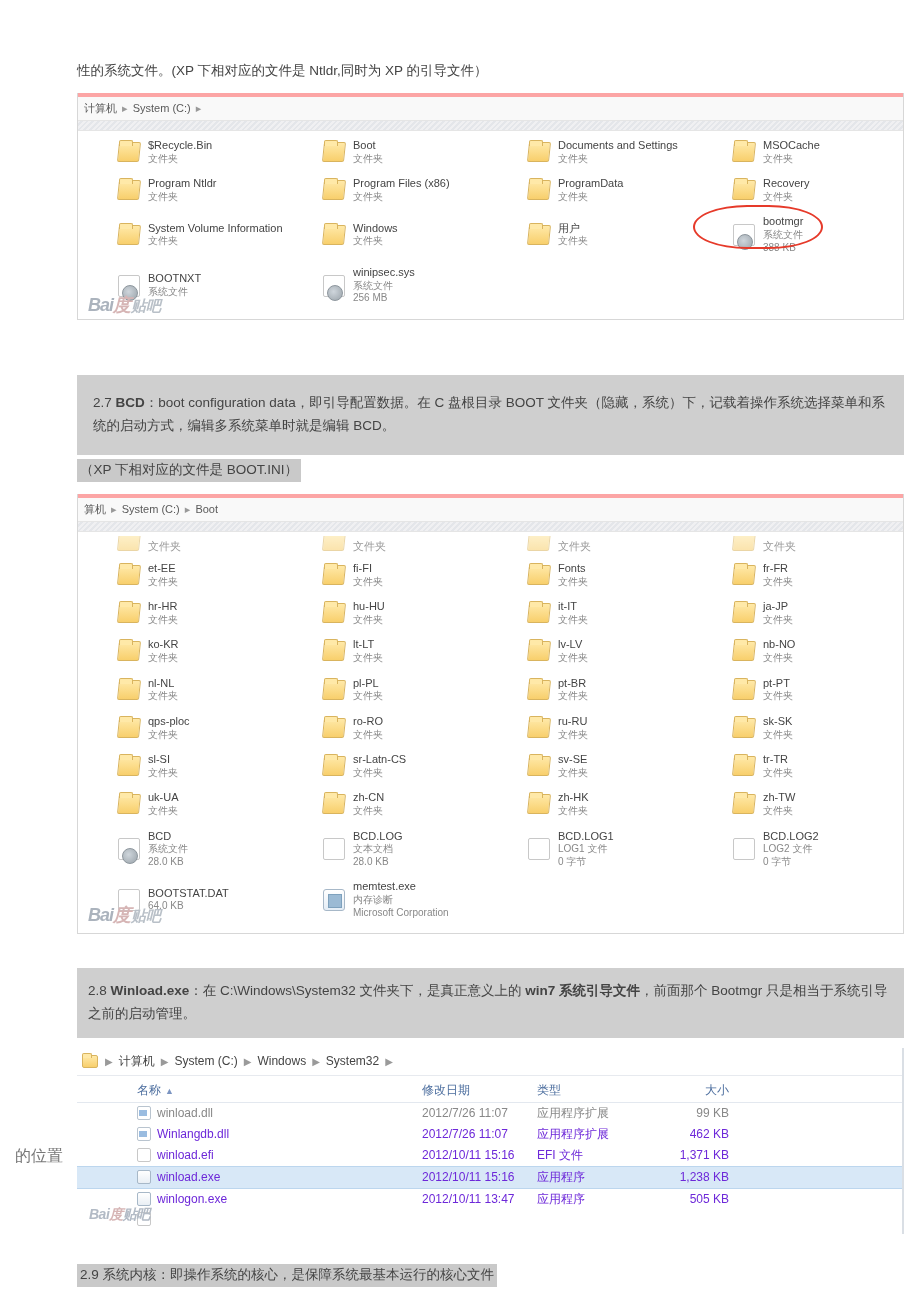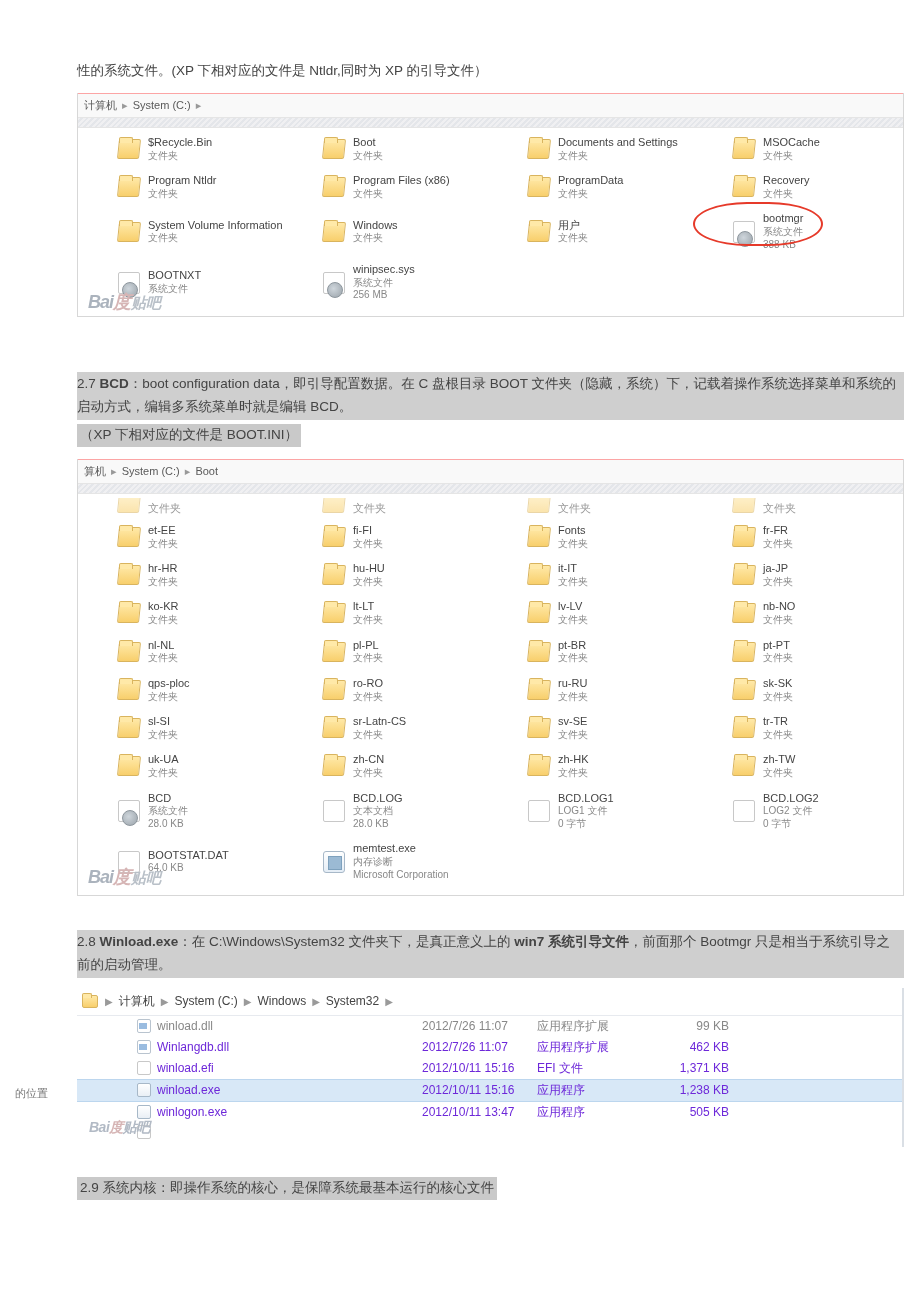--- a/index.html
+++ b/index.html
@@ -28,21 +28,21 @@
     border-top: none;
     margin-top: 10px;
     margin-bottom: 0;
     background: #fff;
   }
   .breadcrumb {
     font-size: 11px;
     color: #5a5a5a;
     padding: 4px 6px;
     background: #f9f9f9;
-    border-top: 1px solid #fca5a5;
+    border-top: 4px solid #fca5a5;
     border-bottom: 1px solid #e5e5e5;
   }
   .breadcrumb span.sep { color: #999; padding: 0 2px; }
   .breadcrumb-hatched {
     height: 10px;
     background: repeating-linear-gradient(-45deg, #f0f0f2 0 2px, #e4e6ea 2px 4px);
     border-bottom: 1px solid #e5e5e5;
   }
 
   
@@ -118,21 +118,21 @@
   .det-row .c-size { text-align:right; padding-right:8px; }
   .det-row { color:#6d28d9; }
   .det-row.sel { background:#d8e8f7; border-top:1px solid #bcd6ee; border-bottom:1px solid #bcd6ee; }
   .det-row.dim { color:#888; }
   .det-name { display:flex; align-items:center; gap:6px; }
   .mini-icon { width:14px; height:14px; position:relative; flex-shrink:0; }
   .mini-icon.dll::before { content:""; position:absolute; inset:0; background:#fff; border:1px solid #b9c4cf; border-radius:2px; }
   .mini-icon.dll::after { content:""; position:absolute; left:2px; top:4px; width:8px; height:6px; background:#9abce0; }
   .mini-icon.file::before { content:""; position:absolute; inset:0; background:#fff; border:1px solid #c8c8c8; border-radius:2px; }
   .mini-icon.exe::before { content:""; position:absolute; inset:0; background:linear-gradient(#fff,#e9eff5); border:1px solid #a7b8c8; border-radius:2px; }
-  .left-trunc { font-size:11px; color:#777; padding:6px 0 2px 0; }
+  .left-trunc { font-size:16px; color:#777; padding:6px 0 2px 0; }
   .sort-tri { color:#7b94c1; font-size:9px; padding-left:4px; }
   .baidu-wm2 { position:absolute; left:0; bottom:-2px; font-weight:bold; font-style:italic; font-size:14px; color:#b2bac5; letter-spacing:-.5px; pointer-events:none; }
   .baidu-wm2 .du { color:#d6b5b5; }
 </style>
 </head>
 <body>
 
 <div class="page-inner">
 
 <p class="bodytext">性的系统文件。(XP 下相对应的文件是 Ntldr,同时为 XP 的引导文件）</p>
@@ -249,21 +249,21 @@
         </div>
       </div>
   <div class="watermark" style="bottom:2px;left:10px;">
     <span class="bai">Bai</span><span class="du">度</span><span class="tie">贴吧</span>
   </div>
 </div>
 
 <div class="section-gap"></div>
 
 <div class="highlight-block">
-  <p class="bodytext" style="margin:0">
+  <p class="bodytext" style="margin:16px">
     <span>2.7 </span><b>BCD</b><span>：boot configuration data，即</span><span>引导配置数据</span><span>。在 C 盘根目录 BOOT 文件夹（隐藏，系统）下，记载着</span><span>操作系统选择菜单</span><span>和系统的启动方式，编辑多系统菜单时就是编辑 BCD。</span>
   </p>
 </div>
 <p class="bodytext"><span class="highlight-line">（XP 下相对应的文件是 BOOT.INI）</span></p>
 
 <div class="explorer-wrap" style="position:relative;margin-top:12px;">
   <div class="breadcrumb">
     <span>算机</span>
     <span class="sep">▸</span>
     <span>System (C:)</span>
@@ -543,21 +543,21 @@
         </div>
       </div>
   <div class="watermark" style="bottom:6px;left:10px;">
     <span class="bai">Bai</span><span class="du">度</span><span class="tie">贴吧</span>
   </div>
 </div>
 
 <div class="section-gap2"></div>
 
 <div class="highlight-block">
-  <p class="bodytext" style="margin:0">
+  <p class="bodytext" style="margin:11px">
     <span>2.8 </span><b>Winload.exe</b><span>：在 C:\Windows\System32 文件夹下，是真正意义上的 </span><b>win7 系统引导文件</b><span>，前面那个 Bootmgr 只是相当于系统引导之前的启动管理。</span>
   </p>
 </div>
 
 <div class="details-wrap">
   <div class="bc3-row bc3">
     <span class="bc3-folder-icon"></span>
     <span class="arrow">▶</span>
     <span>计算机</span>
     <span class="arrow">▶</span>
@@ -565,20 +565,26 @@
     <span class="arrow">▶</span>
     <span>Windows</span>
     <span class="arrow">▶</span>
     <span>System32</span>
     <span class="arrow">▶</span>
   </div>
 
   <div style="display:flex;">
     <div style="flex:0 0 0px;"></div>
     <div style="flex:1;">
+      <div class="det-head">
+        <div><span>名称</span><span class="sort-tri">▲</span></div>
+        <div>修改日期</div>
+        <div>类型</div>
+        <div class="c-size">大小</div>
+      </div>
       <div id="rows3">
             <div class="det-row dim">
               <div class="det-name">
                 <span class="mini-icon dll" style="position: relative;"></span>
                 <span>winload.dll</span>
               </div>
               <div>2012/7/26 11:07</div>
               <div>应用程序扩展</div>
               <div class="c-size">99 KB</div>
             </div>

